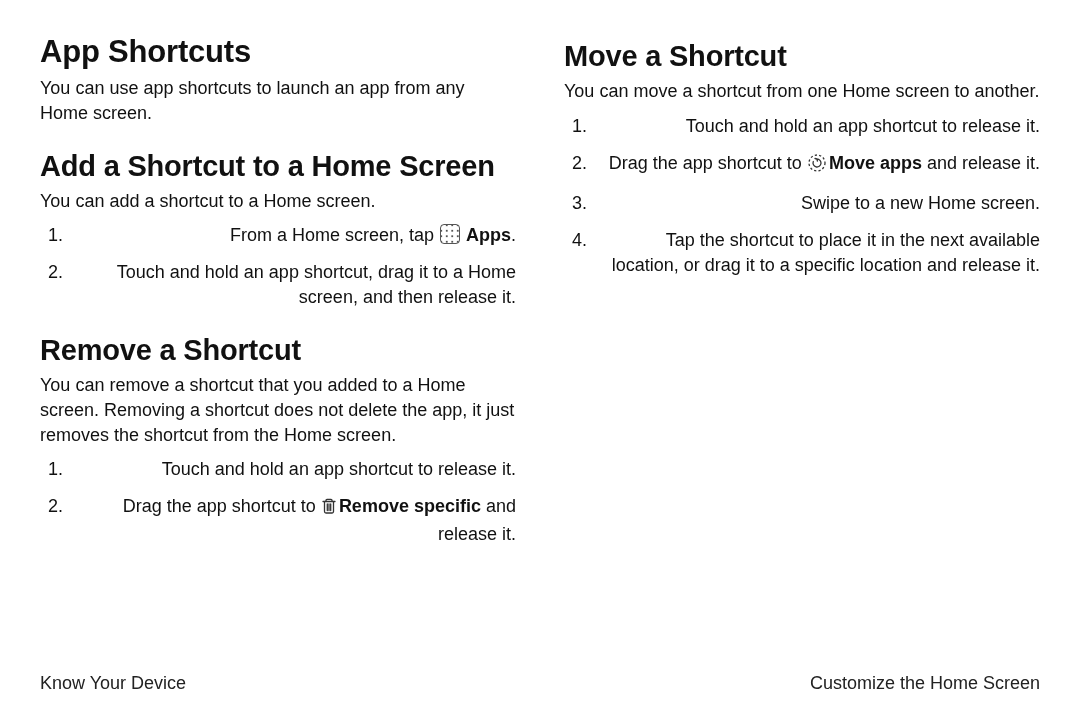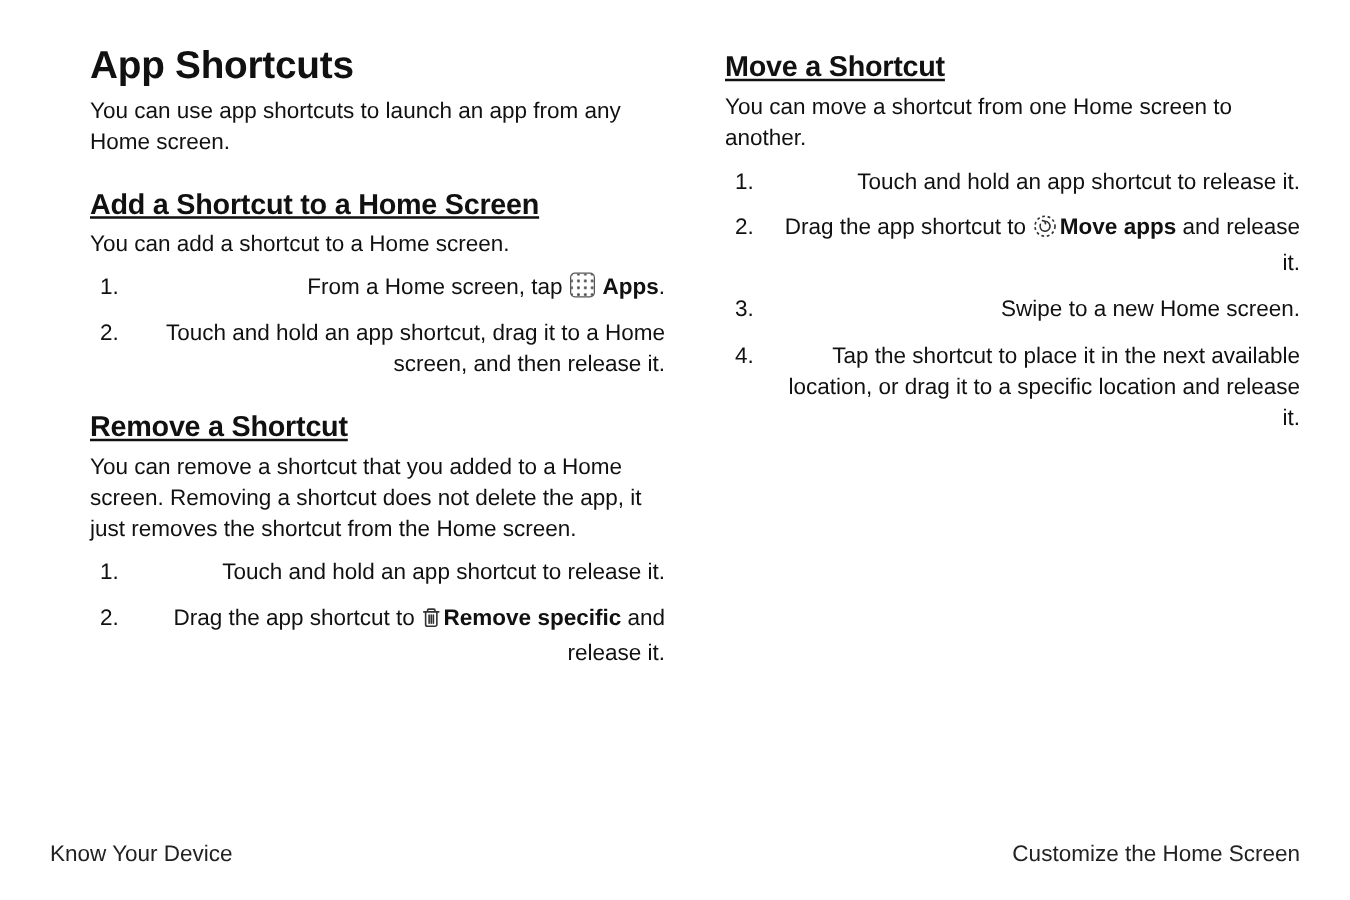--- a/index.html
+++ b/index.html
@@ -15,37 +15,35 @@
   .page {
     position: relative;
     width: 1080px;
     height: 720px;
     box-sizing: border-box;
     padding: 34px 40px 0 40px;
   }
   .columns {
     display: flex;
     gap: 48px;
-    margin-left: 32px;
   }
   .col {
     width: 490px;
   }
   h1 {
     font-size: 31px;
     font-weight: 800;
     margin: 0 0 6px 0;
     letter-spacing: -0.2px;
   }
   h2 {
-    font-size: 23px;
+    font-size: 29px;
     font-weight: 800;
     margin: 24px 0 6px 0;
     letter-spacing: -0.2px;
-    text-decoration: underline;
   }
   p.body {
     font-size: 18px;
     line-height: 1.38;
     margin: 4px 0 10px 0;
   }
   ol {
     padding-left: 28px;
     margin: 10px 0 0 0;
     text-align: right;

